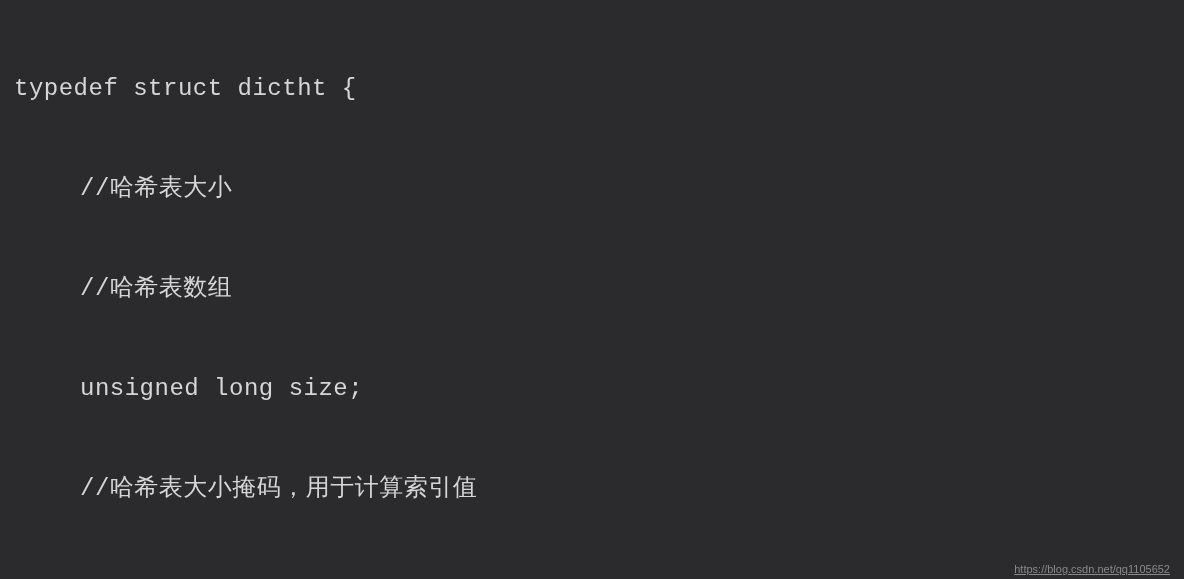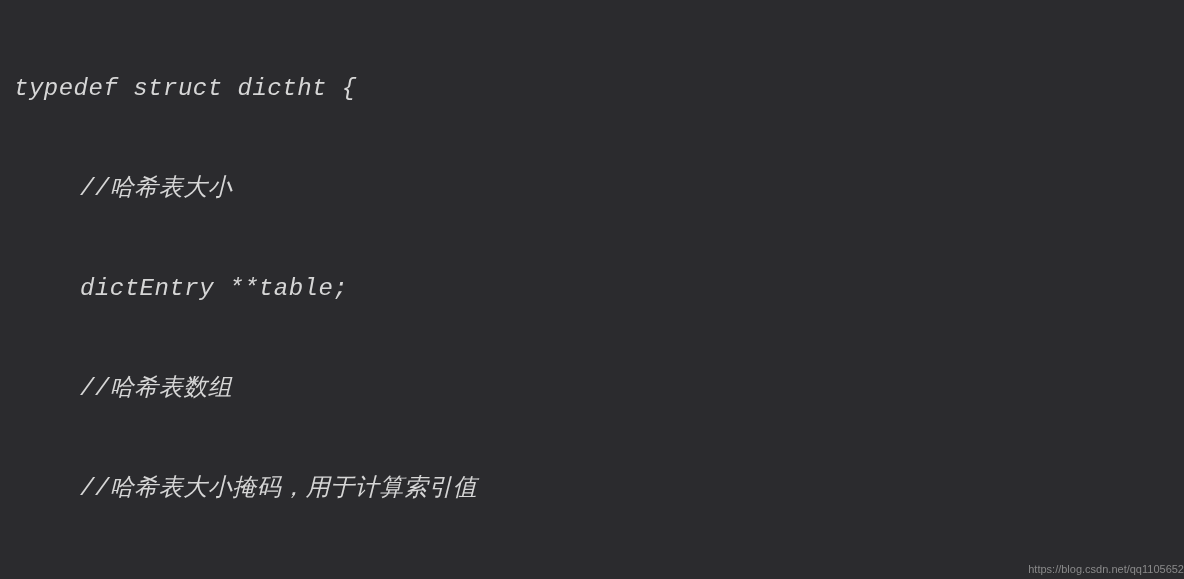--- a/index.html
+++ b/index.html
@@ -13,39 +13,40 @@
   .code-block {
     padding: 14px 18px 14px 14px;
     font-size: 24px;
     line-height: 50px;
     letter-spacing: 0.5px;
     white-space: pre;
   }
   .indent { display: inline-block; width: 66px; }
   .watermark {
     position: absolute;
-    right: 0;
+    right: 14px;
     bottom: 4px;
     font-family: Arial, sans-serif;
     font-size: 11px;
     color: #9a9a9a;
     letter-spacing: 0;
     opacity: 0.85;
     white-space: nowrap;
+    text-decoration: underline;
   }
-  .line { display: block; font-style: italic; }
+  .line { display: block; }
 </style>
 </head>
 <body>
 
 <div class="code-block">
 <span class="line"><span>typedef struct dictht {</span></span>
 <span class="line"><span class="indent"></span><span>//哈希表大小</span></span>
-<span class="line"><span class="indent"></span><span>dictEntry **table;</span></span>
 <span class="line"><span class="indent"></span><span>//哈希表数组</span></span>
+<span class="line"><span class="indent"></span><span>unsigned long size;</span></span>
 <span class="line"><span class="indent"></span><span>//哈希表大小掩码，用于计算索引值</span></span>
 
 
 
 
 
 </div>
 
 <div class="watermark">https://blog.csdn.net/qq1105652</div>
 

